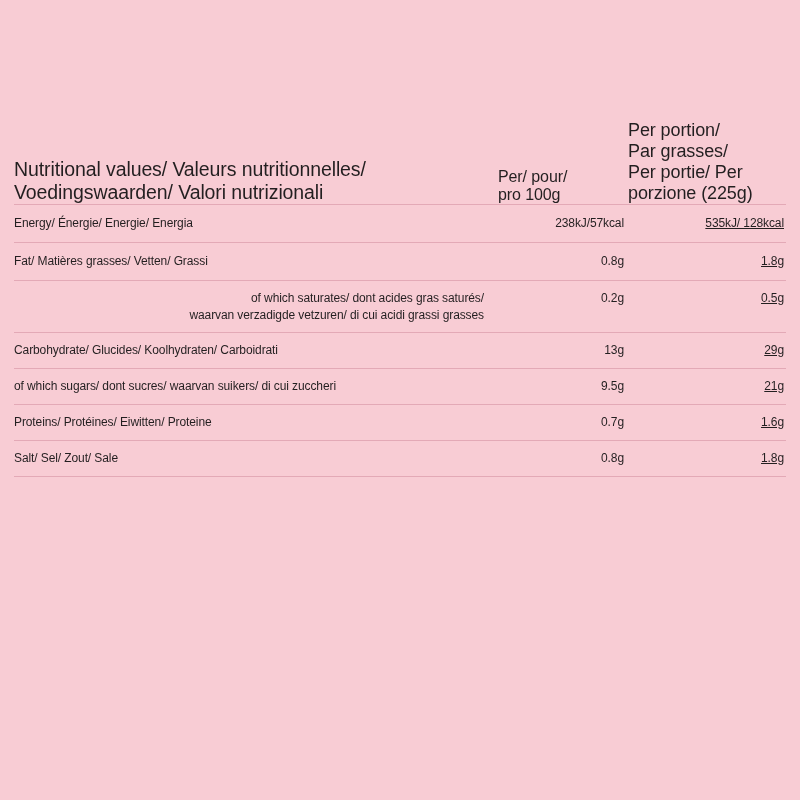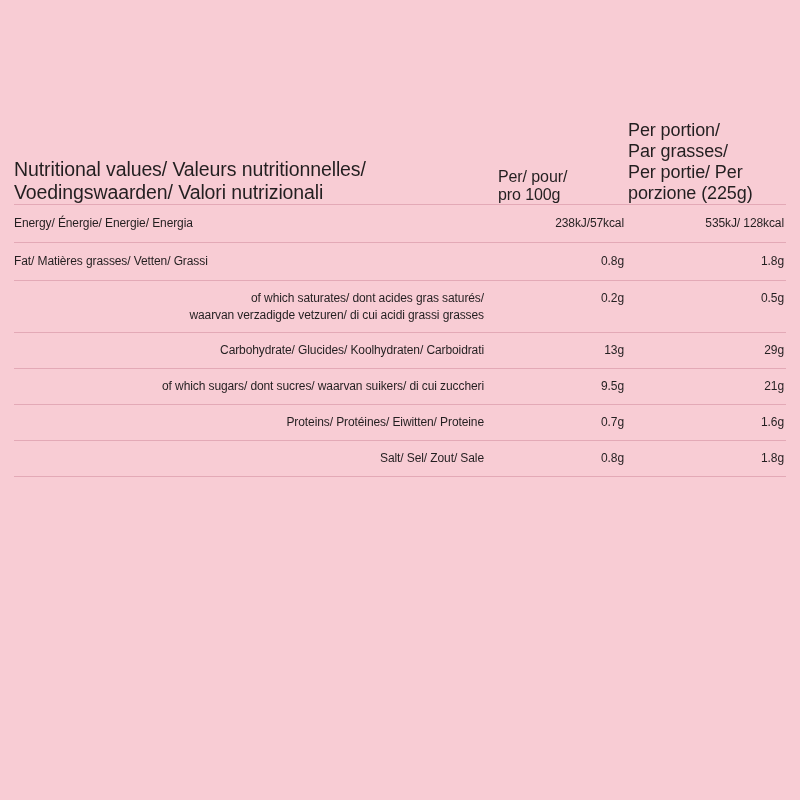--- a/index.html
+++ b/index.html
@@ -70,25 +70,26 @@
   .row .lbl { padding-right: 14px; }
   .row .val {
     text-align: right;
     padding-right: 4px;
     white-space: nowrap;
   }
   .row .val2 {
     text-align: right;
     padding-right: 2px;
     white-space: nowrap;
+    text-decoration: underline;
   }
   .row.two-line td { padding-top: 9px; padding-bottom: 8px; text-align: right; }
   .row.two-line .val,
   .row.two-line .val2 { vertical-align: top; padding-top: 9px; }
-  .row.tight td { padding-top: 9px; padding-bottom: 9px; text-align: right; }
+  .row.tight td { padding-top: 9px; padding-bottom: 9px; }
   .lastline td { border-bottom: 1.4px solid #e3a9b6; }
 </style>
 </head>
 <body>
 
 <div class="sheet">
 
   <table class="nutrition-table">
     <colgroup>
       <col class="col-label">

